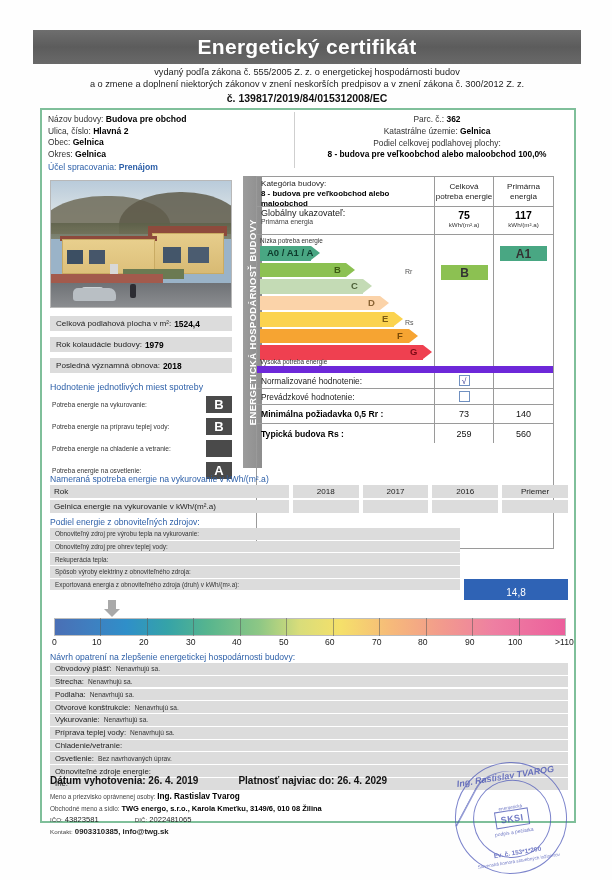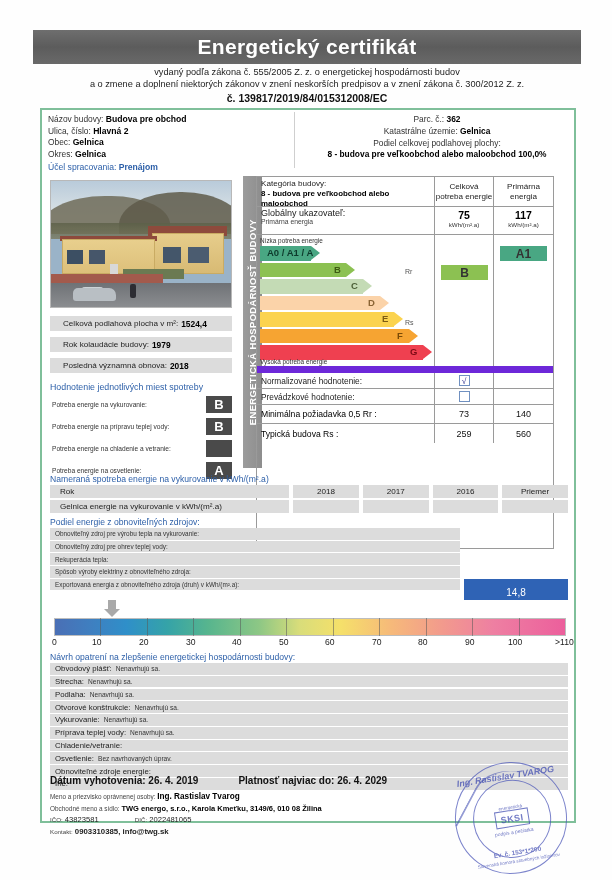--- a/index.html
+++ b/index.html
@@ -78,21 +78,21 @@
   .car-w { position:absolute; left:16%; top:84%; width:14%; height:5%;
           background:#cdd3d7; border-radius:5px 5px 0 0;}
   .person { position:absolute; left:44%; top:82%; width:3%; height:11%; background:#2d2d33; border-radius:2px;}
   .grass { position:absolute; left:40%; top:70%; width:34%; height:8%; background:#6b7a52;}
   .sign { position:absolute; left:33%; top:66%; width:4%; height:16%; background:#d8d8d8;}
 
   
   .ibox {
     position: absolute; left: 50px; width: 182px; height: 15px;
     background: #dcdcdc; font-size: 8.1px; color: #222;
-    display: flex; align-items: center; padding-left: 13px;
+    display: flex; align-items: center; padding-left: 6px;
   }
   .ibox b { font-size: 8.4px; margin-left: 3px; color:#000; }
   .sect-title {
     position: absolute; left: 50px; font-size: 8.8px; color: #2c5fa8;
   }
 
   
   .rrow { position: absolute; left: 50px; width: 182px; height: 18px; }
   .rrow .lbl { position: absolute; left: 2px; top: 5px; font-size: 6.6px; color: #333; }
   .rrow .bx {
@@ -149,33 +149,33 @@
   .scale-c3 { width: 59px; position: relative; }
   .res-box {
     position: absolute; left: 6px; width: 47px; height: 15px;
     display:flex; align-items:center; justify-content:center;
     font-size: 12px; font-weight: bold; color:#333;
   }
 
   .rp-row { display:flex; height: 16px; border-bottom: 1px solid #9a9a9a; align-items:center; }
   .rp-row .lc { width: 178px; border-right: 1px solid #9a9a9a; height:100%;
                 display:flex; align-items:center; padding-left:4px; font-size: 8.3px; color:#222; }
-  .rp-row .lc.bold { font-weight: normal; font-size: 8.6px; color:#000; }
+  .rp-row .lc.bold { font-weight: bold; font-size: 8.6px; color:#000; }
   .rp-row .vc { width: 59px; height:100%; display:flex; align-items:center; justify-content:center;
                 font-size: 9px; color:#111; }
   .rp-row .vc.sep { border-right: 1px solid #9a9a9a; }
   .chk { width: 11px; height: 11px; border: 1px solid #7090c0; background:#fff;
          font-size: 8.5px; color:#2a2a8a; display:flex; align-items:center; justify-content:center; }
 
   
   .mc-title { position: absolute; left: 50px; top: 474px; font-size: 8.6px; color:#2c5fa8; }
   .mc { position: absolute; left: 50px; top: 485px; width: 518px; }
   .mc .r { display: flex; height: 13px; margin-bottom: 1.5px; }
   .mc .c-lab { width: 254px; background:#dcdcdc; font-size: 8.1px; color:#222;
-               display:flex; align-items:center; padding-left:10px; }
+               display:flex; align-items:center; padding-left:4px; }
   .mc .c-v { width: 70px; margin-left: 4px; background:#dcdcdc;
              display:flex; align-items:center; justify-content:center; font-size:8.1px; color:#222; }
 
   .rs-title { position: absolute; left: 50px; top: 517px; font-size: 8.6px; color:#2c5fa8; }
   .rs { position: absolute; left: 50px; top: 528px; width: 518px; }
   .rs .r { display:flex; height: 11.5px; margin-bottom: 1.2px; }
   .rs .c-lab { width: 410px; background:#dcdcdc; font-size: 6.4px; color:#333;
                display:flex; align-items:center; padding-left:5px; }
   .rs .c-v { width: 104px; margin-left: 4px; }
 

